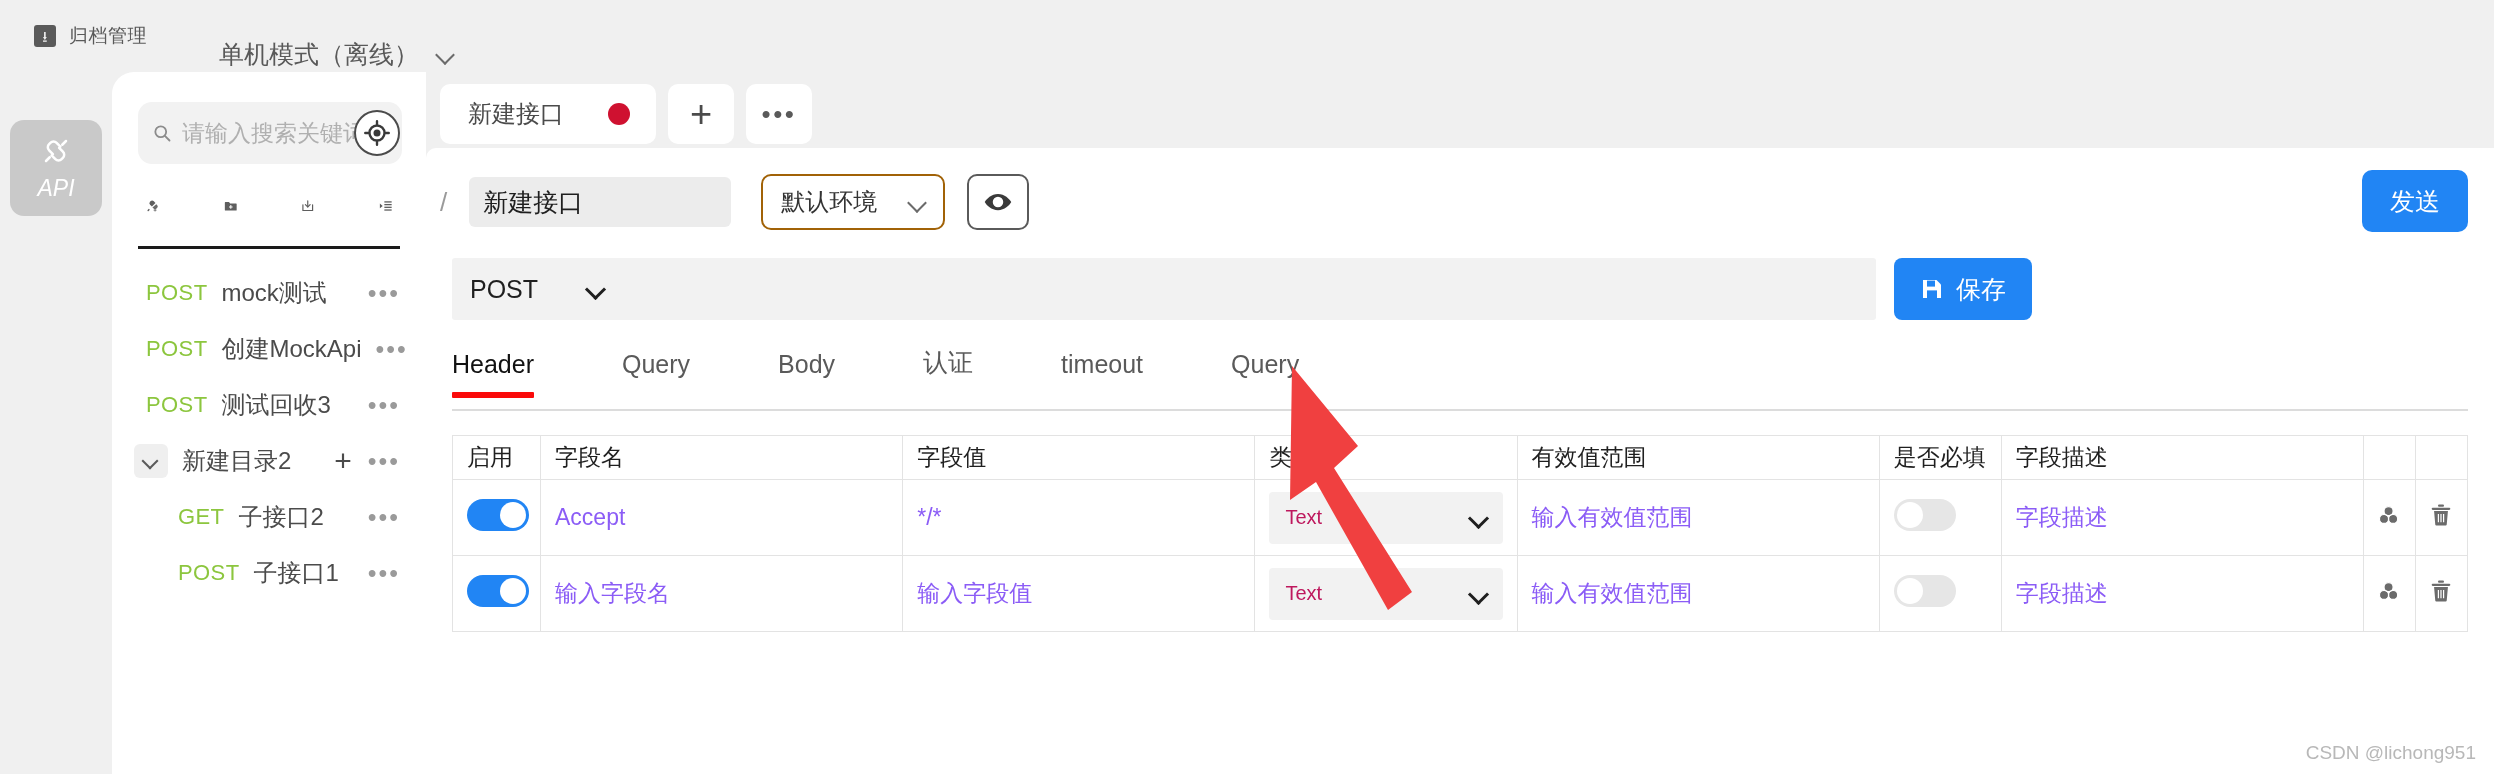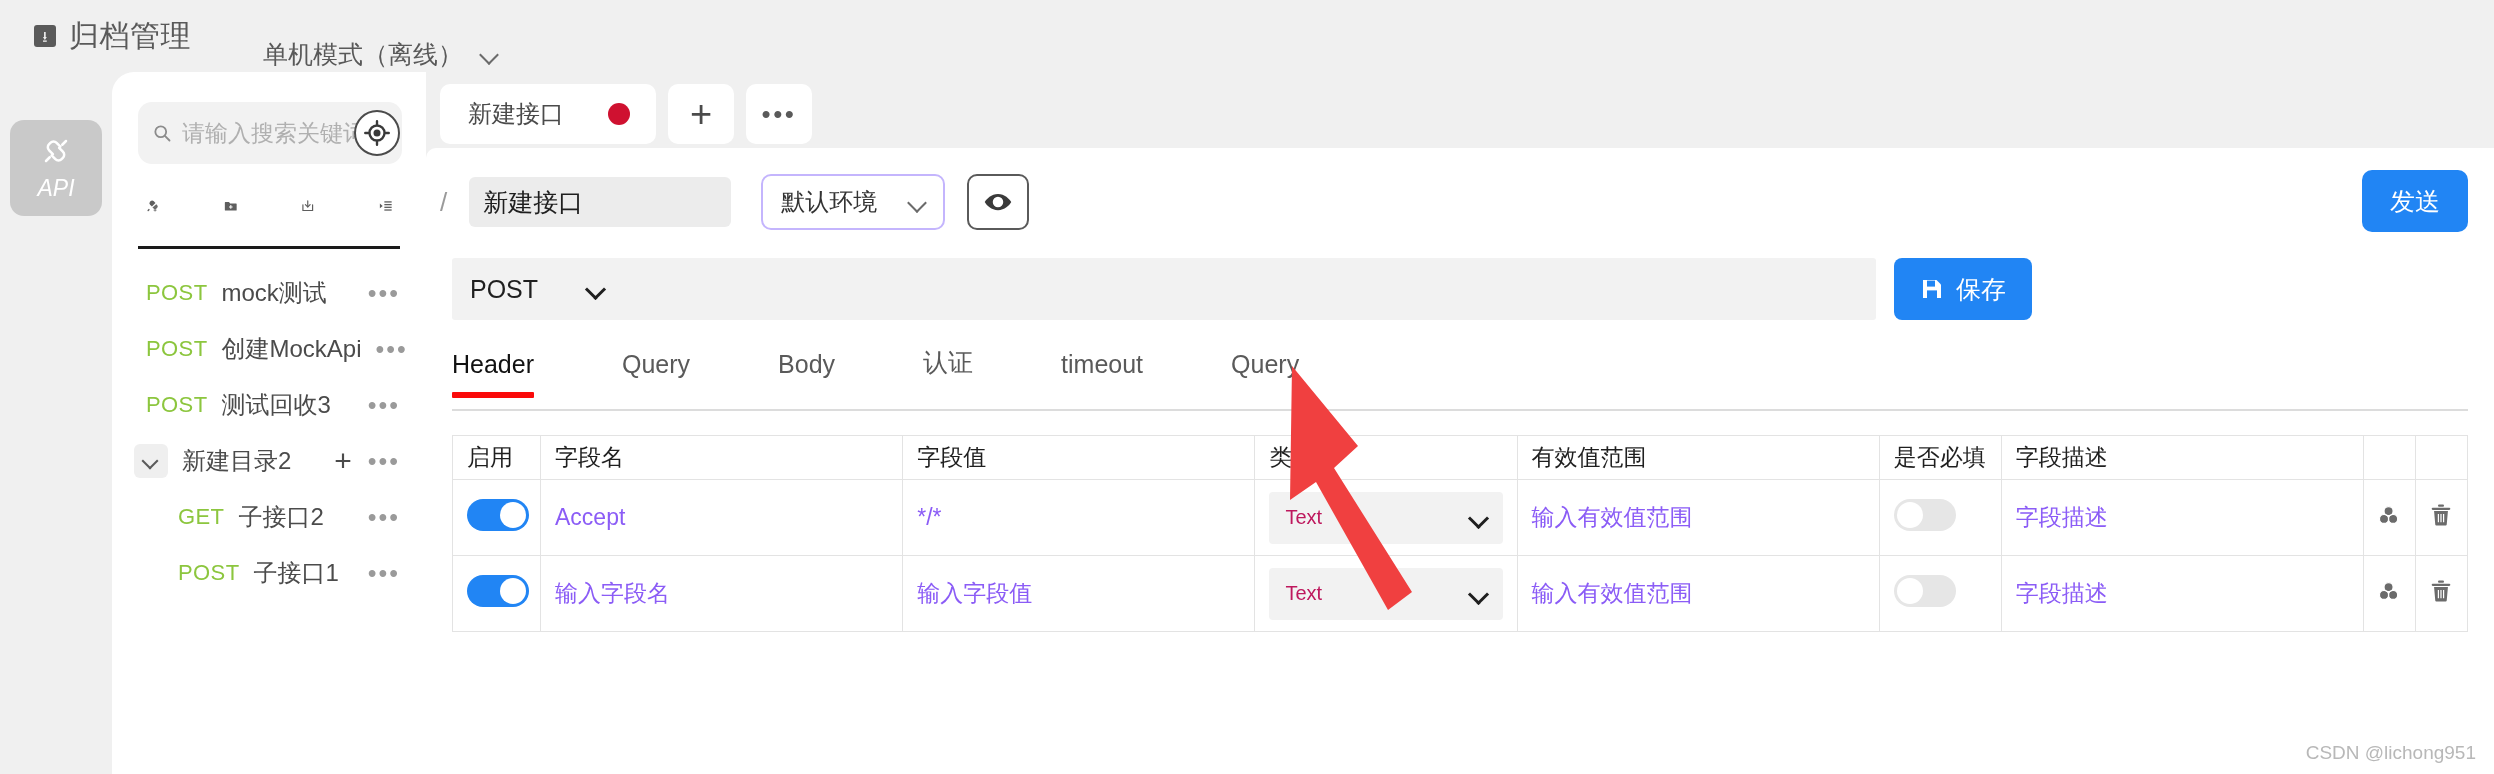--- a/index.html
+++ b/index.html
@@ -15,21 +15,21 @@
   .topbar {
     position: absolute; left: 0; top: 0; width: 2494px; height: 72px;
     background: #f0f0f0; display: flex; align-items: center;
   }
   .topbar-group { display: flex; align-items: center; gap: 13px; margin-left: 34px; }
   .archive-icon {
     width: 22px; height: 22px; background: #5a5a5a; border-radius: 3px;
     display: flex; align-items: center; justify-content: center;
     color: #f0f0f0; font-size: 15px; line-height: 1;
   }
-  .topbar-label { font-size: 30px; color: #595959; letter-spacing: .5px; text-align: right; }
+  .topbar-label { font-size: 19px; color: #595959; letter-spacing: .5px; text-align: right; }
   .mode-group { display: flex; align-items: center; gap: 18px; margin-left: 72px; cursor: pointer; margin-top: 36px; }
   .mode-label { font-size: 25px; color: #595959; }
   .chev { display: inline-block; width: 16px; height: 16px; position: relative; }
   .chev::before {
     content: ""; position: absolute; left: 1px; top: 2px;
     width: 12px; height: 12px;
     border-right: 2.4px solid #6b6b6b; border-bottom: 2.4px solid #6b6b6b;
     transform: rotate(45deg);
   }
 
@@ -118,21 +118,21 @@
   }
 
   .namerow { display: flex; align-items: center; padding: 26px 0 0 14px; gap: 22px; }
   .slash { font-size: 26px; color: #9a9a9a; }
   .name-field {
     width: 262px; height: 50px; background: #ececec; border-radius: 6px;
     display: flex; align-items: center; padding: 0 14px;
     font-size: 25px; color: #1f1f1f; cursor: text;
   }
   .env-select {
-    height: 56px; border: 2px solid #c4b5fd; border-radius: 10px;
+    height: 56px; border: 2px solid #a16207; border-radius: 10px;
     display: flex; align-items: center; gap: 32px; padding: 0 18px; cursor: pointer;
     margin-left: 8px;
   }
   .env-label { font-size: 24px; color: #333; }
   .eye-btn {
     width: 62px; height: 56px; border: 2px solid #5a5a5a; border-radius: 10px;
     display: flex; align-items: center; justify-content: center; cursor: pointer;
   }
   .send-btn {
     position: absolute; right: 26px; top: 22px;

